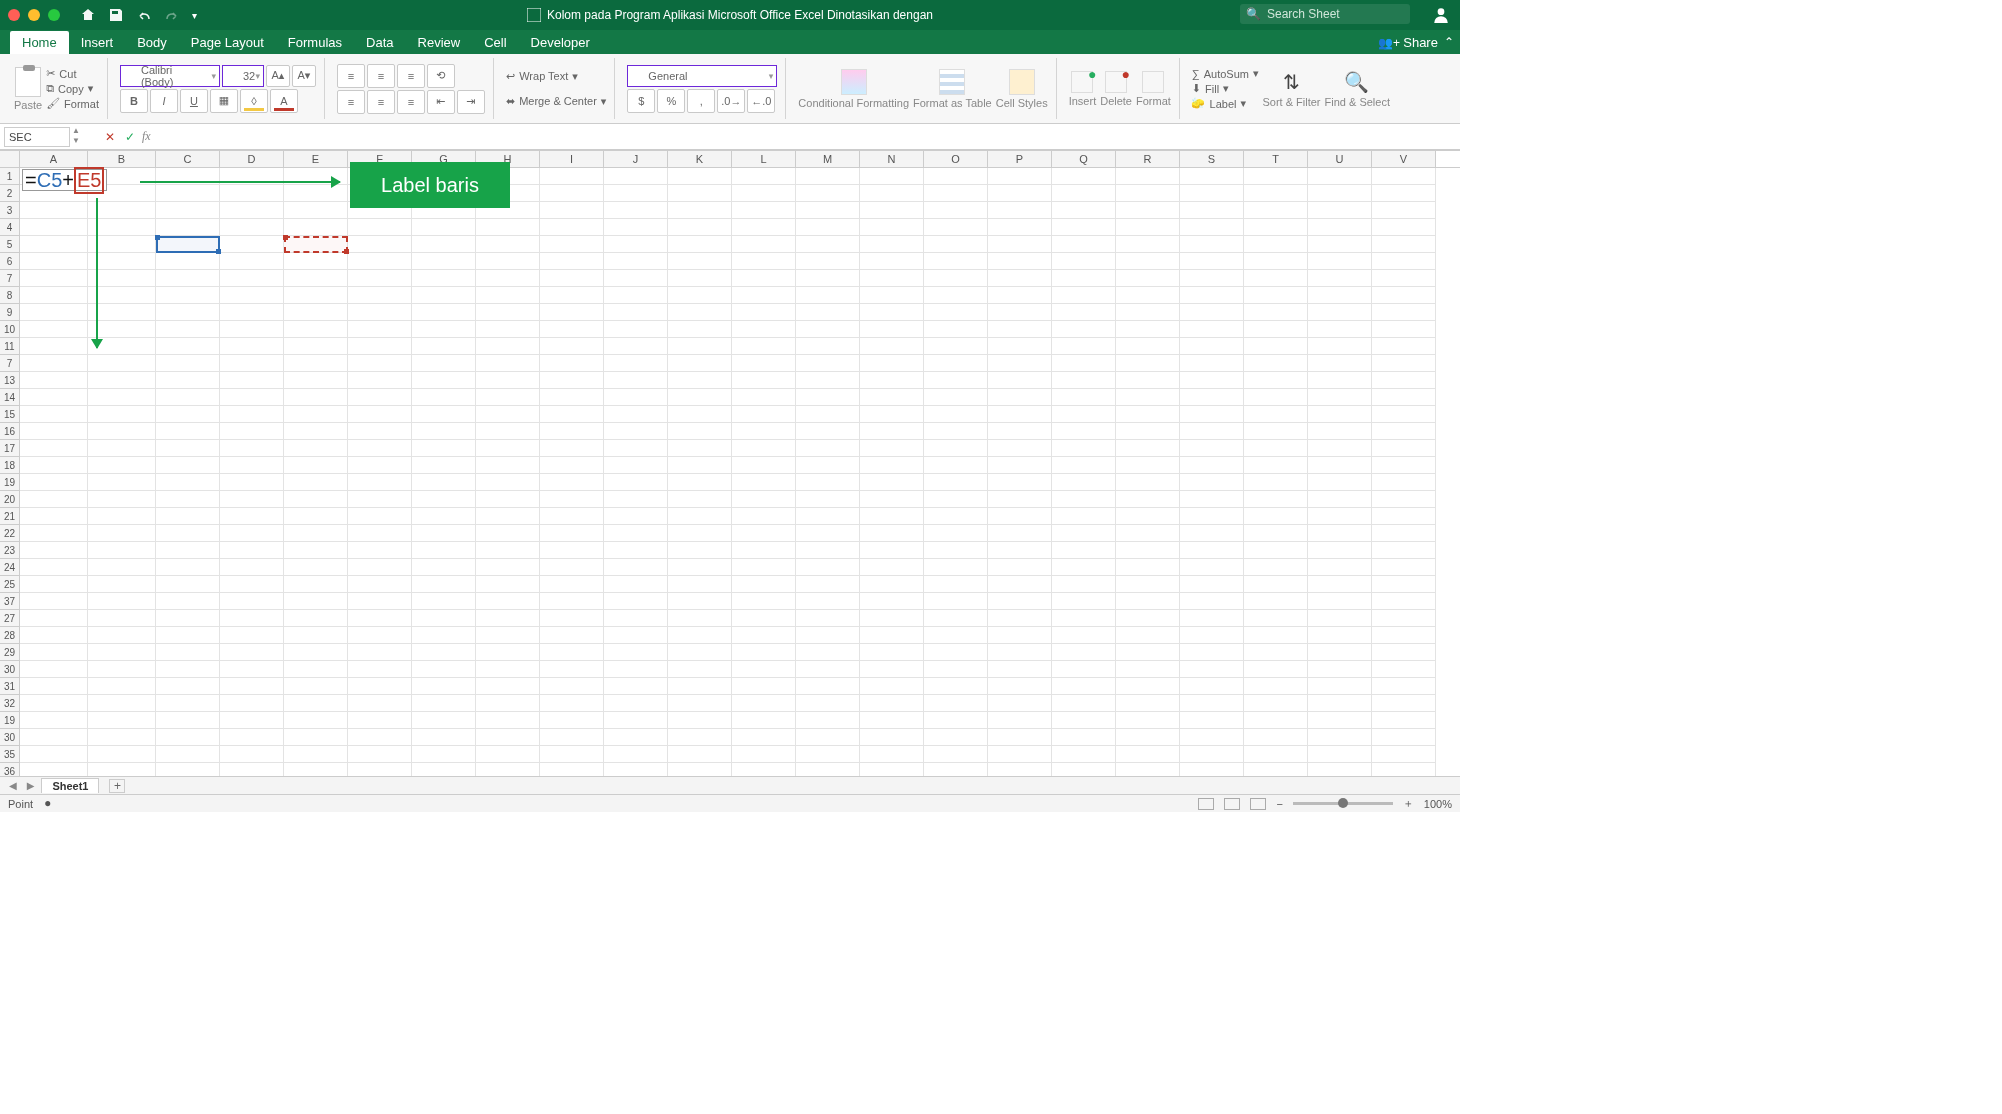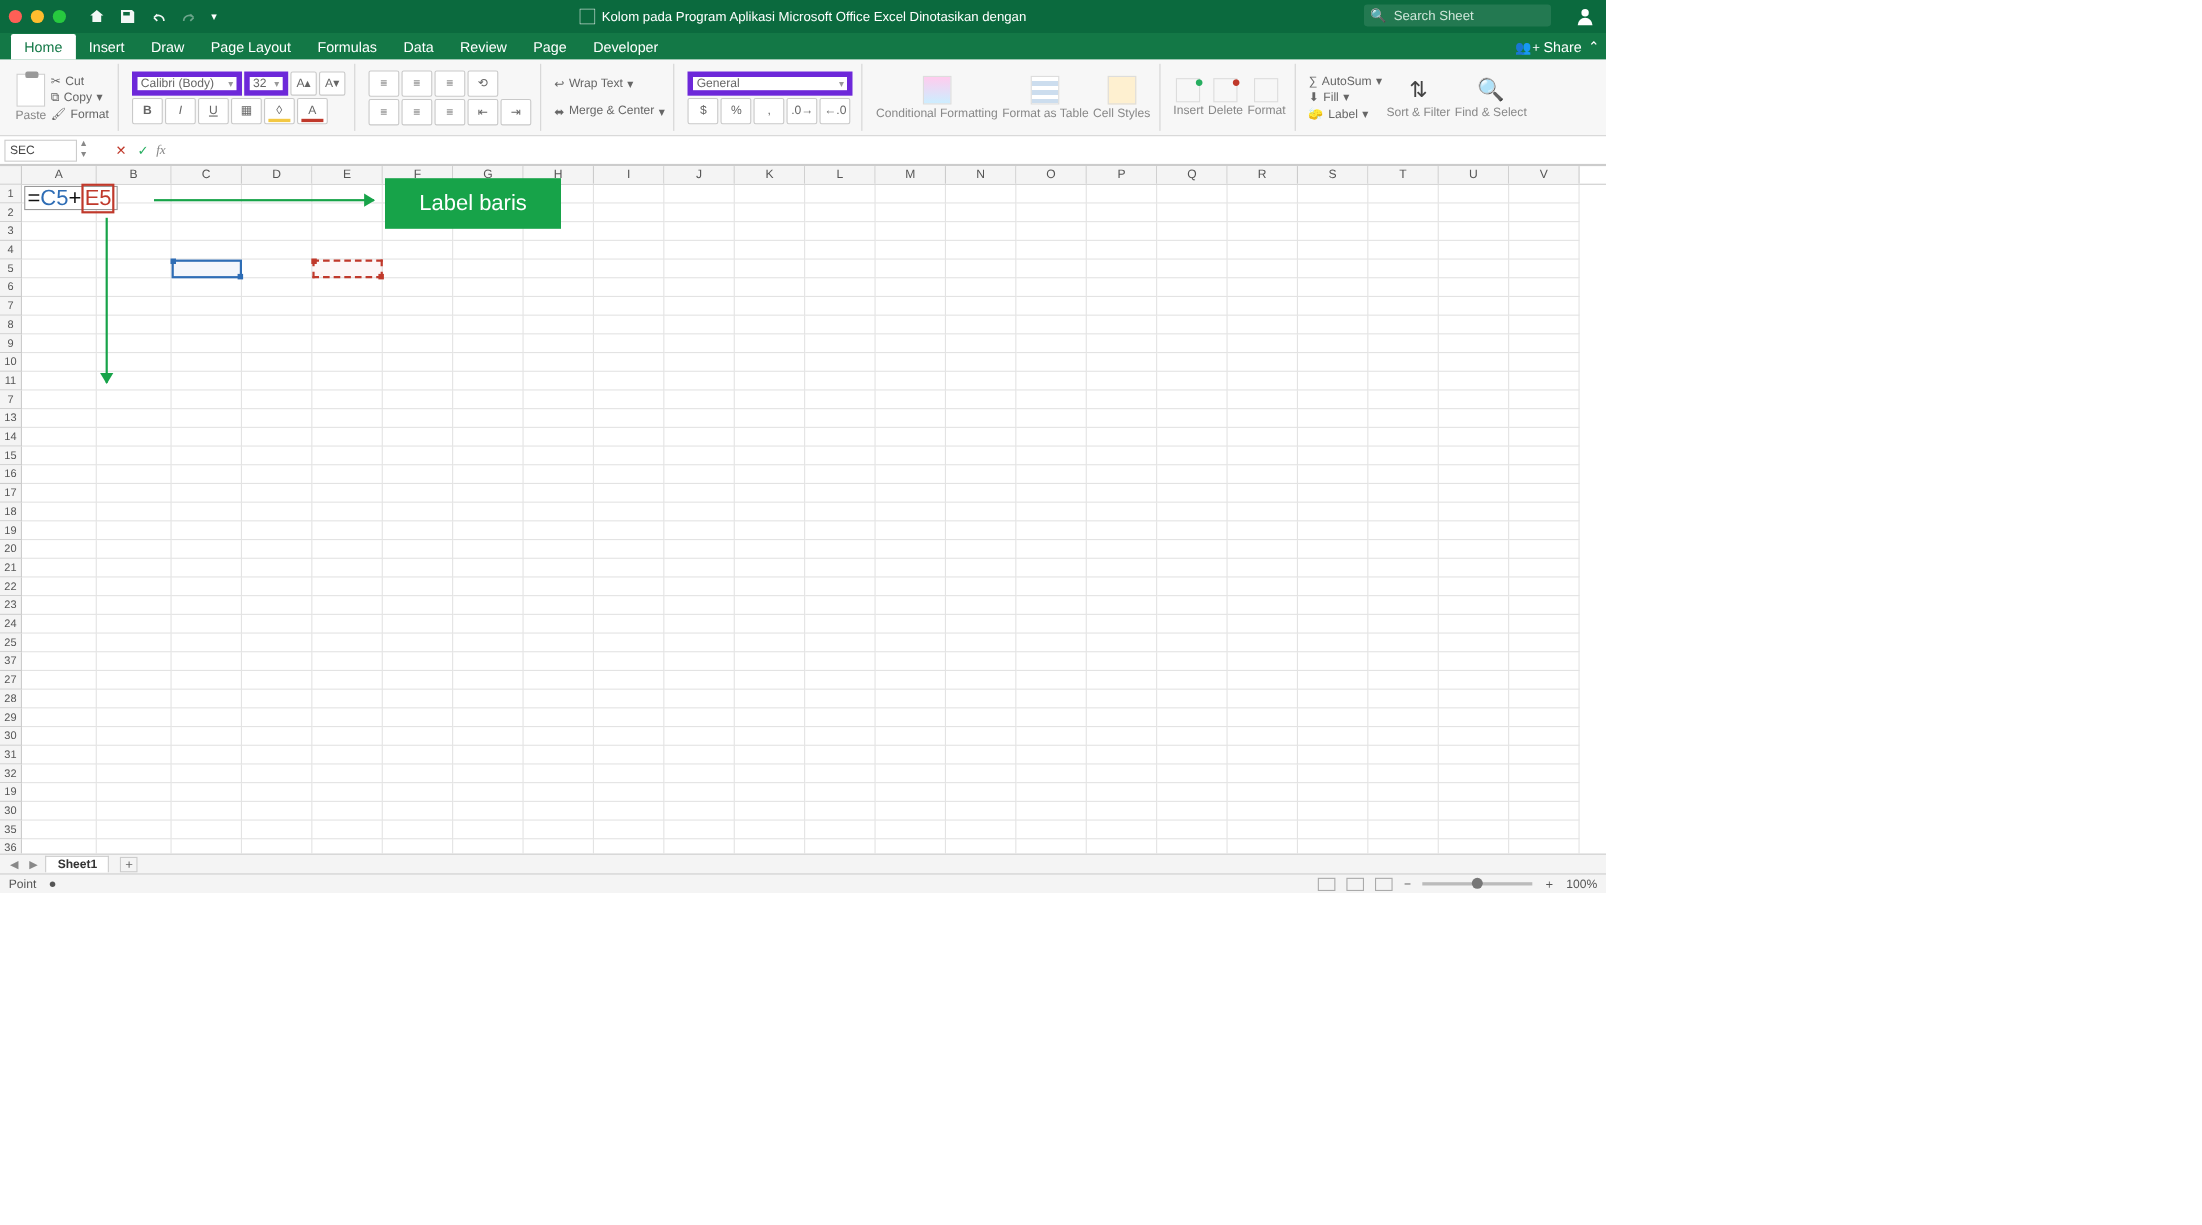--- a/index.html
+++ b/index.html
@@ -23,21 +23,21 @@
 .share-area { position:absolute; right:6px; top:0; height:24px; display:flex; align-items:center; gap:6px; color:#fff; font-size:13px; }
 
 
 .ribbon { height:70px; background:#f7f7f7; border-bottom:1px solid #ccc; display:flex; padding:4px 6px; gap:4px; }
 .group { border-right:1px solid #d4d4d4; padding:0 8px; display:flex; align-items:center; gap:4px; }
 .group:last-child{border-right:none;}
 .vstack { display:flex; flex-direction:column; gap:2px; }
 .btnrow { display:flex; gap:2px; }
 .rbtn { width:28px; height:24px; border:1px solid #c9c9c9; background:#fff; border-radius:2px; display:flex; align-items:center; justify-content:center; font-size:11px; color:#666; }
 .rbtn.sm{width:24px;height:22px;}
-.dd { width:90px; height:22px; border:5px solid #6d28d9; background:#fff; padding:0 3px; font-size:11px; color:#666; display:flex; align-items:center; position:relative; }
+.dd { width:90px; height:22px; border:1px solid #6d28d9; background:#fff; padding:0 20px; font-size:11px; color:#666; display:flex; align-items:center; position:relative; }
 .dd::after{content:"▾"; position:absolute; right:3px; font-size:9px; color:#999;}
 .big-label { font-size:11px; color:#888; text-align:center; line-height:12px; }
 .textitem { font-size:11px; color:#666; white-space:nowrap; display:flex; align-items:center; gap:4px; }
 .paste-big { display:flex; flex-direction:column; align-items:center; gap:2px; }
 .paste-ico { width:26px; height:30px; border:1px solid #d0d0d0; background:#fff; position:relative; }
 .paste-ico::before{content:''; position:absolute; top:-3px; left:7px; width:12px; height:6px; background:#999; border-radius:2px;}
 
 
 .fbar { height:26px; border-bottom:1px solid #ccc; display:flex; align-items:center; padding:0 0 0 4px; background:#fff; }
 .namebox { width:66px; height:20px; border:1px solid #ccc; padding:0 4px; font-size:11px; display:flex; align-items:center; }
@@ -128,26 +128,26 @@
   <svg class="user-ico" viewBox="0 0 16 16">
       <circle cx="8" cy="5" r="3" fill="#fff"></circle>
       <path fill="#fff" d="M2 15a6 6 0 0 1 12 0z"></path>
     </svg>
 </div>
 
 <div class="tabs">
   <div id="tabs-mount" style="display: flex;">
       <div class="tab active">Home</div>
       <div class="tab">Insert</div>
-      <div class="tab">Draw</div>
+      <div class="tab">Body</div>
       <div class="tab">Page Layout</div>
       <div class="tab">Formulas</div>
       <div class="tab">Data</div>
       <div class="tab">Review</div>
-      <div class="tab">Page</div>
+      <div class="tab">Cell</div>
       <div class="tab">Developer</div>
     </div>
   <div class="share-area">
     <span><span style="font-size:12px;">👥+ </span><span>Share</span></span>
     <span style="font-size:12px;">⌃</span>
   </div>
 </div>
 
 <div class="ribbon">
   <div class="group">

